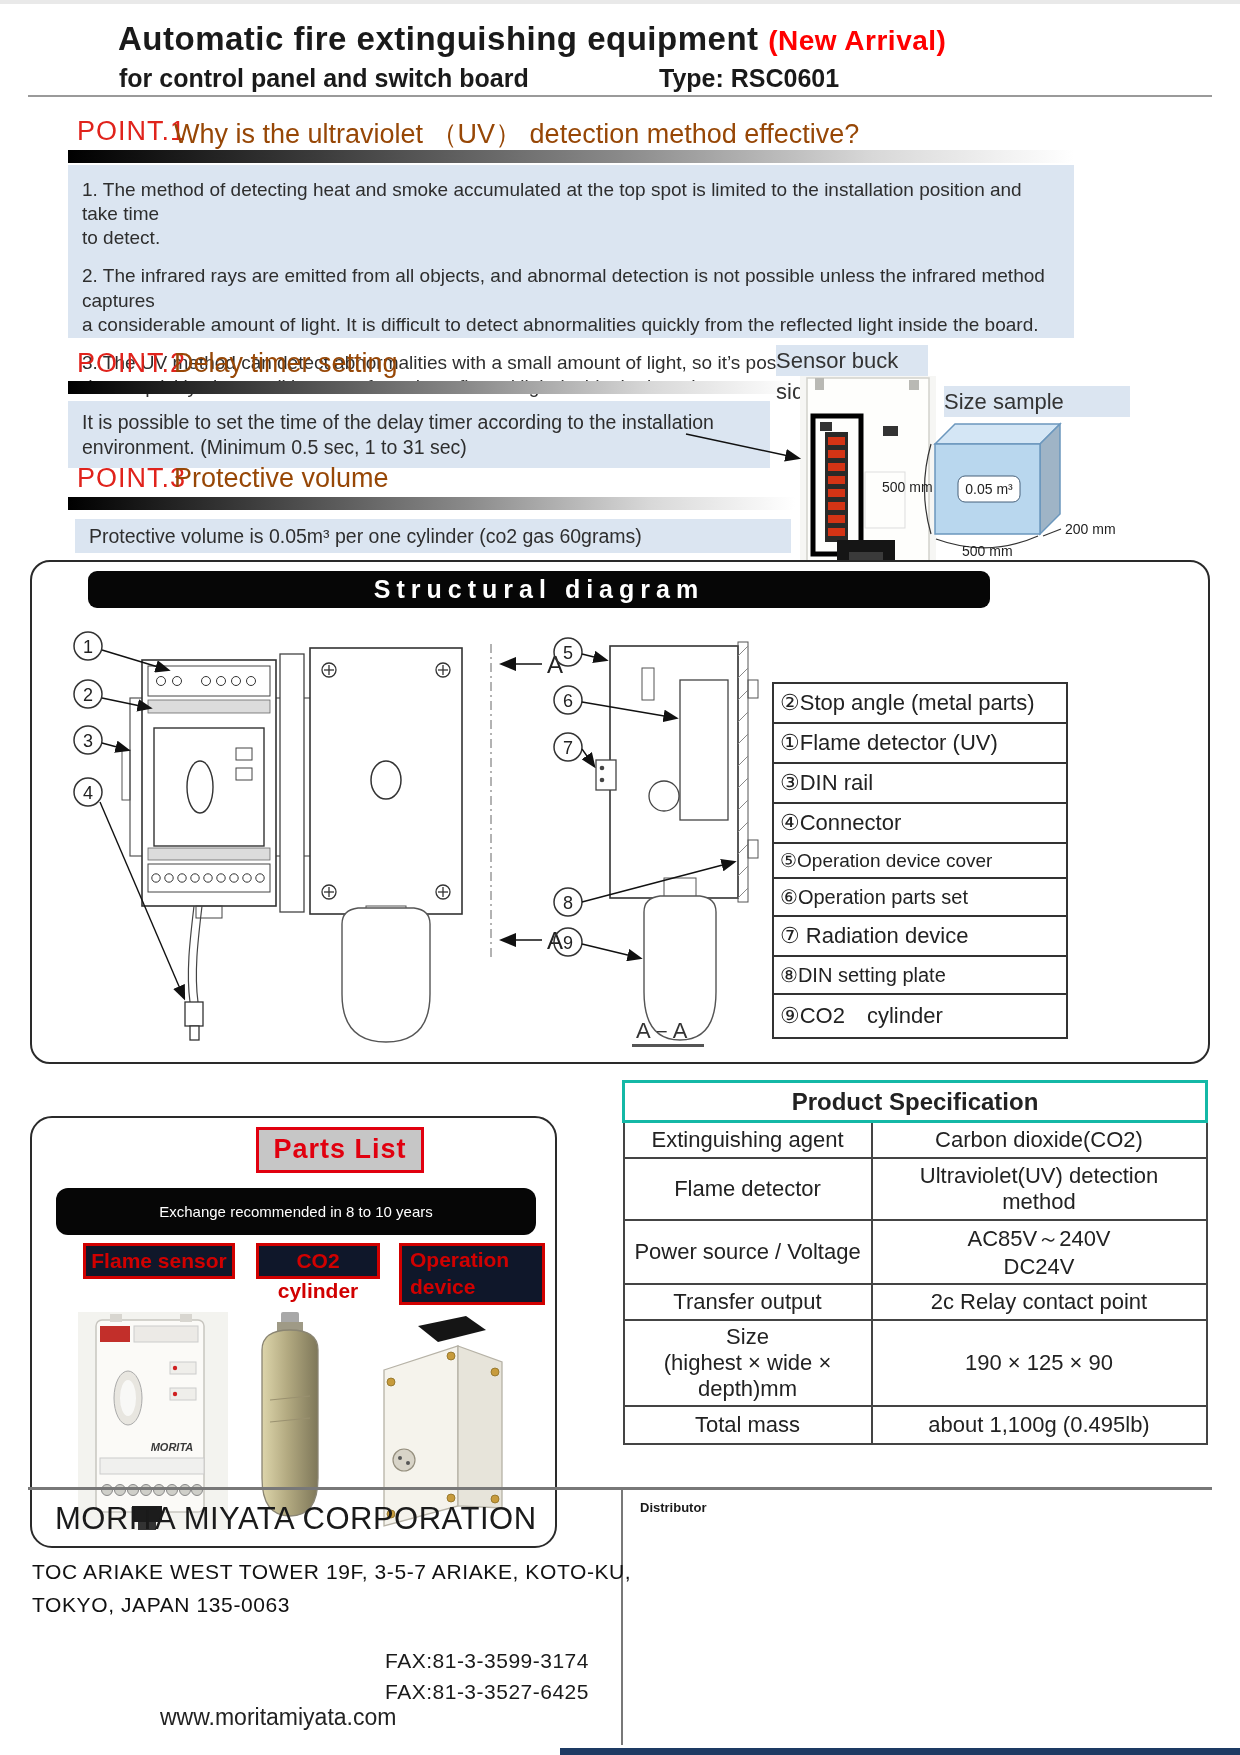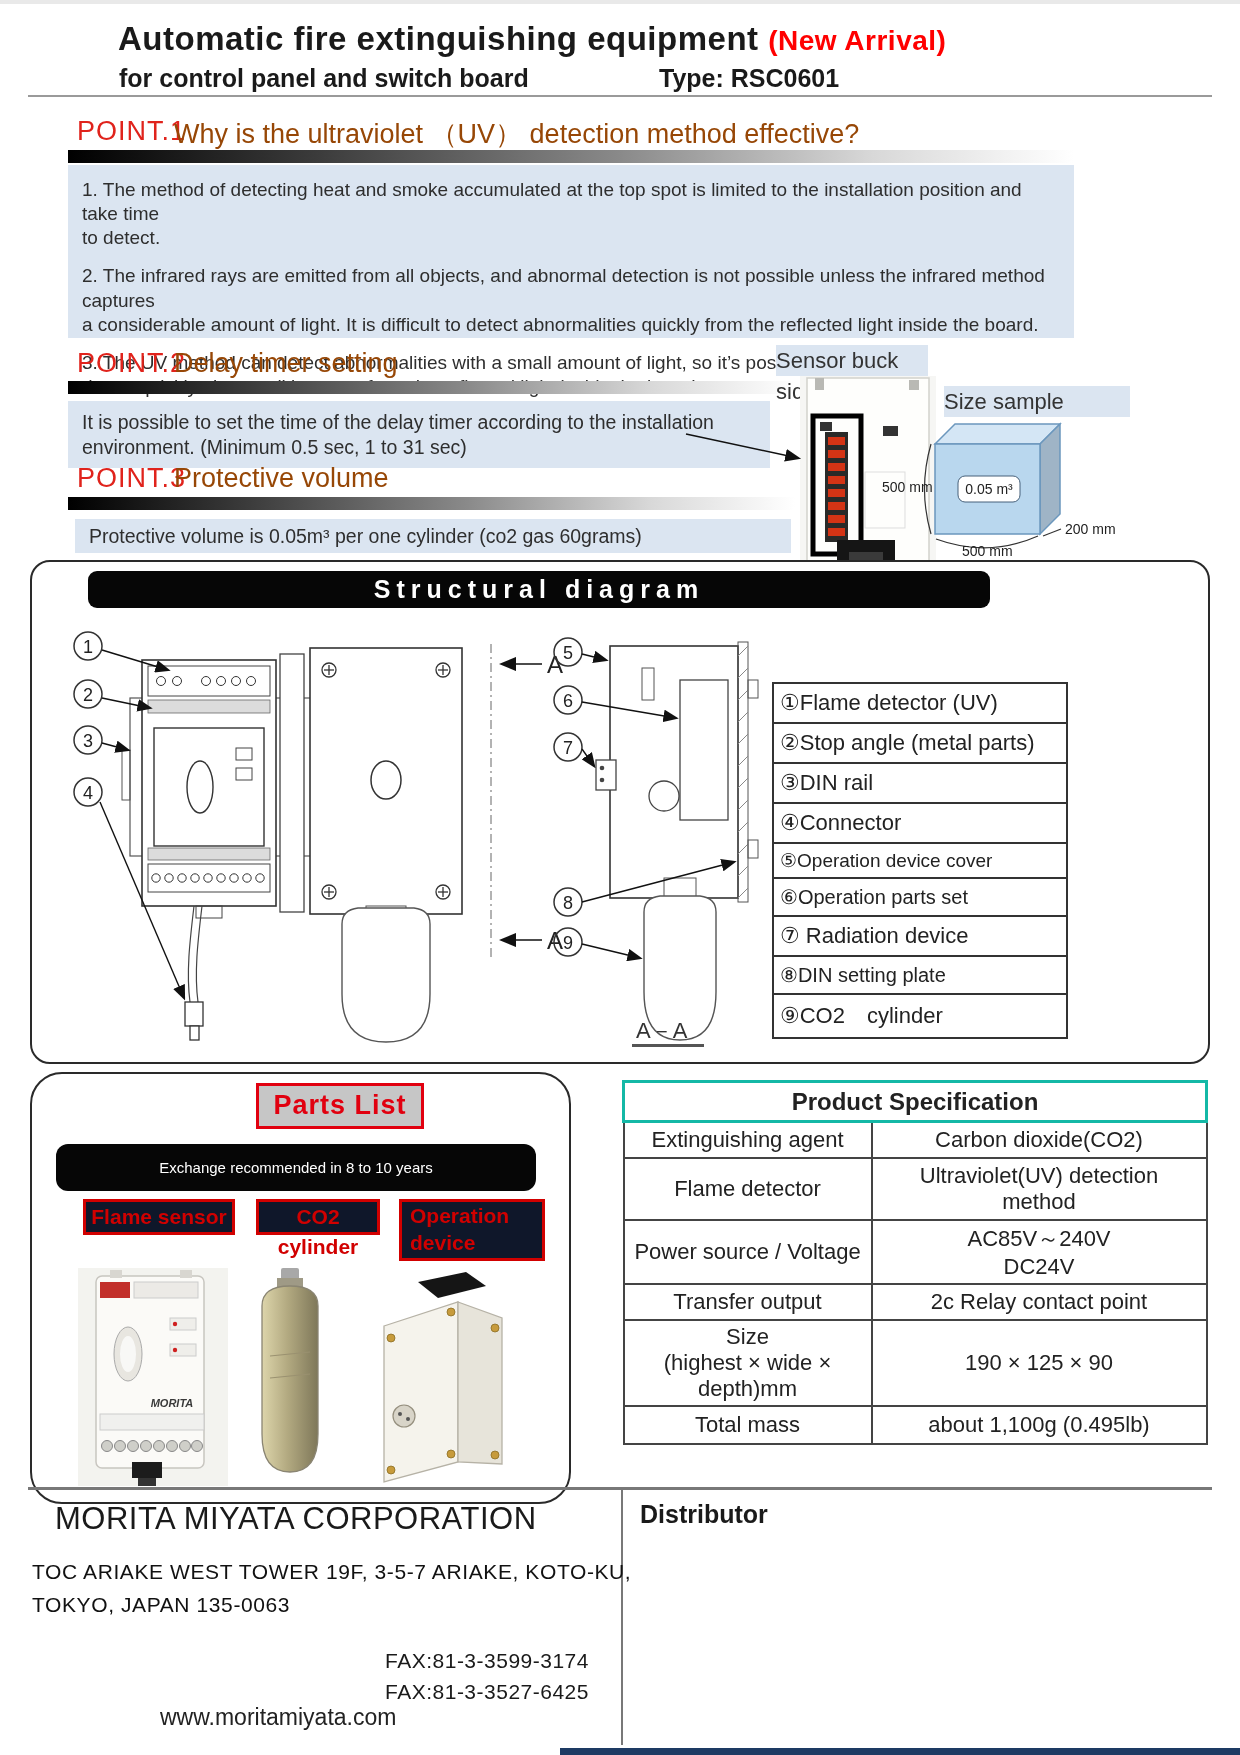--- a/index.html
+++ b/index.html
@@ -39,21 +39,21 @@
   .spec td{border:2px solid #444;font-size:22px;text-align:center;vertical-align:middle;white-space:pre-line;color:#222;padding:3px 2px;}
   .spec td.spec-h{border:3px solid #14b8a6;font-size:24px;font-weight:bold;}
   .spec col.c1{width:248px;}
   
   .footer-rule{left:28px;top:1483px;width:1184px;height:3px;background:#787878;}
   .v-divider{left:621px;top:1483px;width:2px;height:258px;background:#787878;}
   .company{left:55px;top:1497px;font-size:31px;letter-spacing:.5px;white-space:nowrap;}
   .addr{font-size:21px;letter-spacing:.6px;white-space:nowrap;color:#111;}
   .fax{font-size:21px;letter-spacing:.5px;white-space:nowrap;}
   .web{font-size:23px;color:#222;}
-  .distributor{left:640px;top:1496px;font-size:25px;font-weight:bold;}
+  .distributor{left:640px;top:1496px;font-size:13px;font-weight:bold;}
   .navy-bar{left:560px;top:1744px;width:680px;height:11px;background:#1d3a63;}
   svg text{font-family:"Liberation Sans",sans-serif;}
 </style>
 </head>
 <body>
 
 <div class="page">
 
   <div class="abs title">
     <span>Automatic fire extinguishing equipment</span>
@@ -268,24 +268,24 @@
       <line x1="538" y1="292" x2="690" y2="252" stroke="#111" stroke-width="1.4" marker-end="url(#ar)"></line>
       <line x1="538" y1="334" x2="596" y2="348" stroke="#111" stroke-width="1.4" marker-end="url(#ar)"></line>
 
       <text x="592" y="428" font-size="22" fill="#333">A－A</text>
       <rect x="588" y="434" width="72" height="3" fill="#555"></rect>
     </svg>
 
     <table class="s-table abs" style="left:740px;top:120px;">
       <tbody>
           <tr>
+            <td>②Stop angle (metal parts)</td>
+          </tr>
+      <tr>
             <td>①Flame detector (UV)</td>
-          </tr>
-      <tr>
-            <td>②Stop angle (metal parts)</td>
           </tr>
       <tr>
             <td>③DIN rail</td>
           </tr>
       <tr>
             <td>④Connector</td>
           </tr>
       <tr class="sm">
             <td>⑤Operation device cover</td>
           </tr>
@@ -298,21 +298,21 @@
       <tr class="md">
             <td>⑧DIN setting plate</td>
           </tr>
       <tr>
             <td>⑨CO2　cylinder</td>
           </tr>
     </tbody>
       </table>
   </div>
 
-  <div class="abs round-frame" style="left:30px;top:1068px;width:523px;height:428px;border-radius:32px;padding-left:14px;">
+  <div class="abs round-frame" style="left:30px;top:1112px;width:523px;height:428px;border-radius:22px;">
     <div class="abs pl-title" style="left:224px;top:9px;width:162px;height:40px;line-height:38px;">Parts  List</div>
     <div class="abs black-pill pl-banner" style="left:24px;top:70px;width:480px;height:47px;">Exchange recommended in 8 to 10 years</div>
     <div class="abs red-tag" style="left:51px;top:125px;width:146px;height:30px;line-height:30px;">Flame sensor</div>
     <div class="abs red-tag" style="left:224px;top:125px;width:118px;height:30px;line-height:30px;">CO2 cylinder</div>
     <div class="abs red-tag prelined" style="left:367px;top:125px;width:132px;height:56px;line-height:27px;text-align:left;padding-left:8px;">Operation
 device</div>
 
     <svg class="abs" style="left:18px;top:192px;" width="492" height="225" viewBox="0 0 492 225">
       <defs>
         <linearGradient id="cyl" x1="0" y1="0" x2="1" y2="0">

